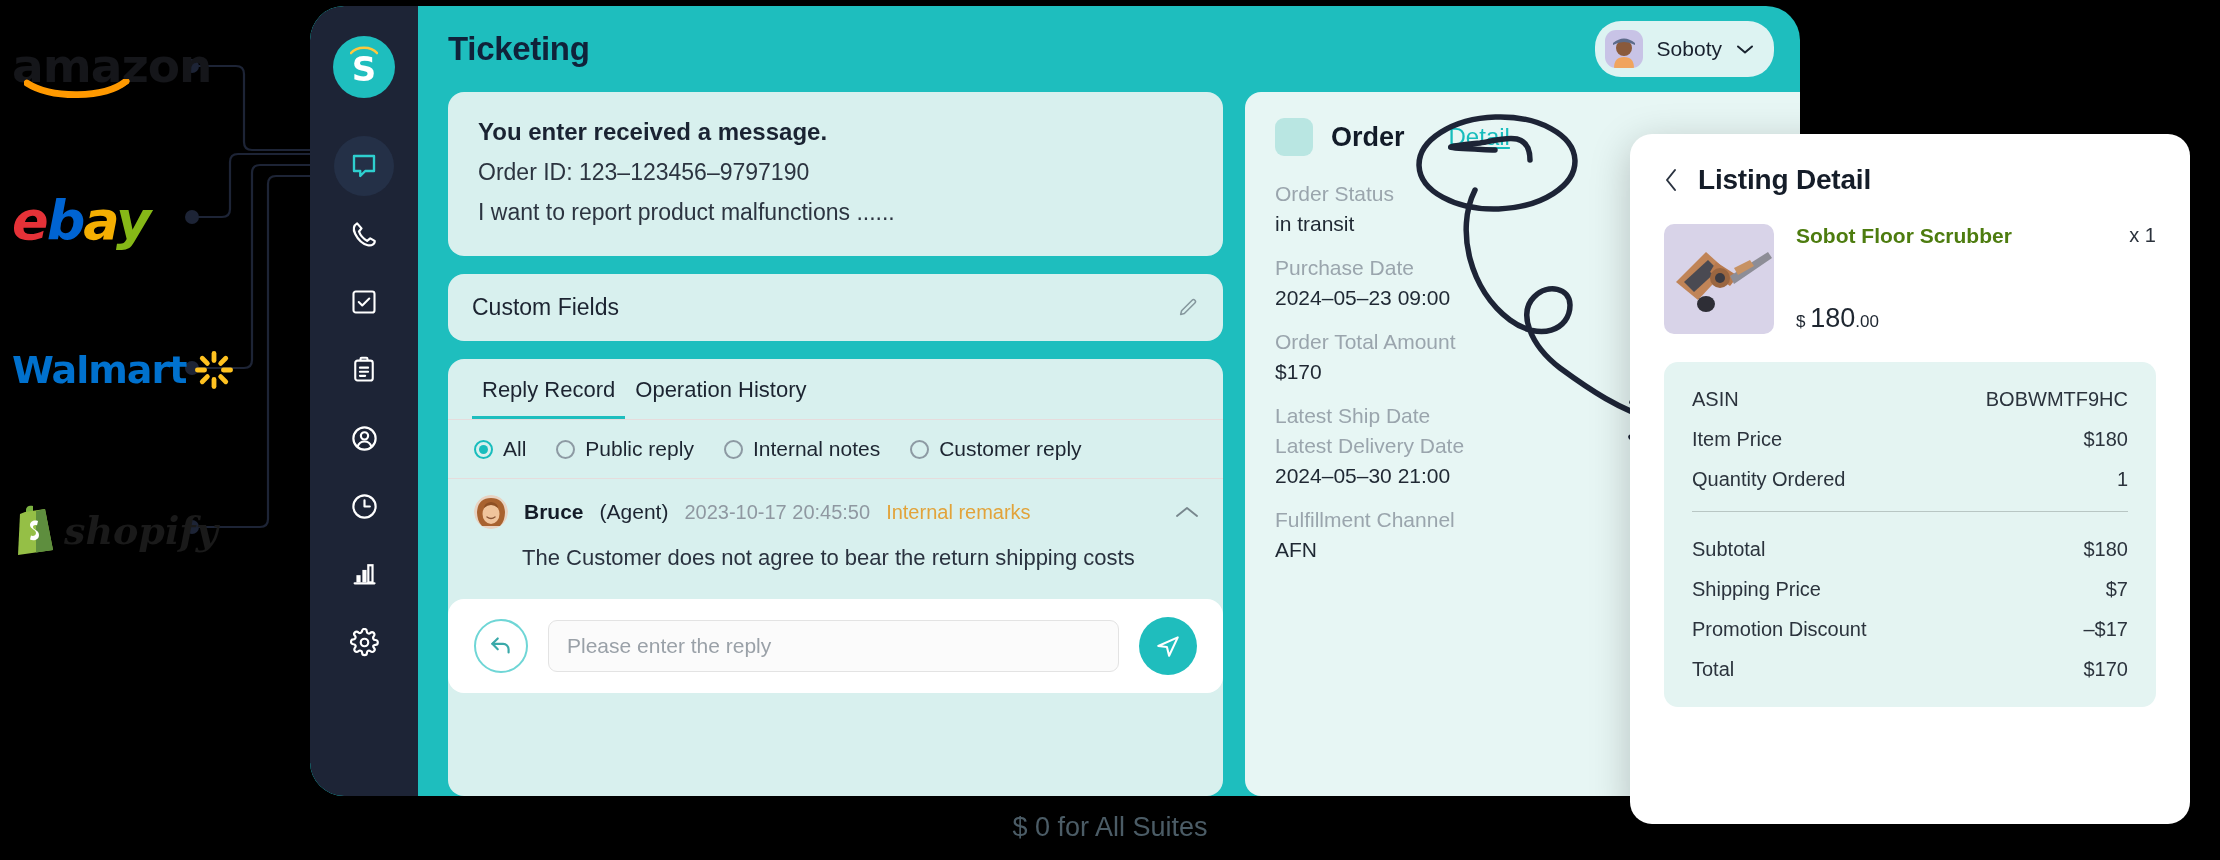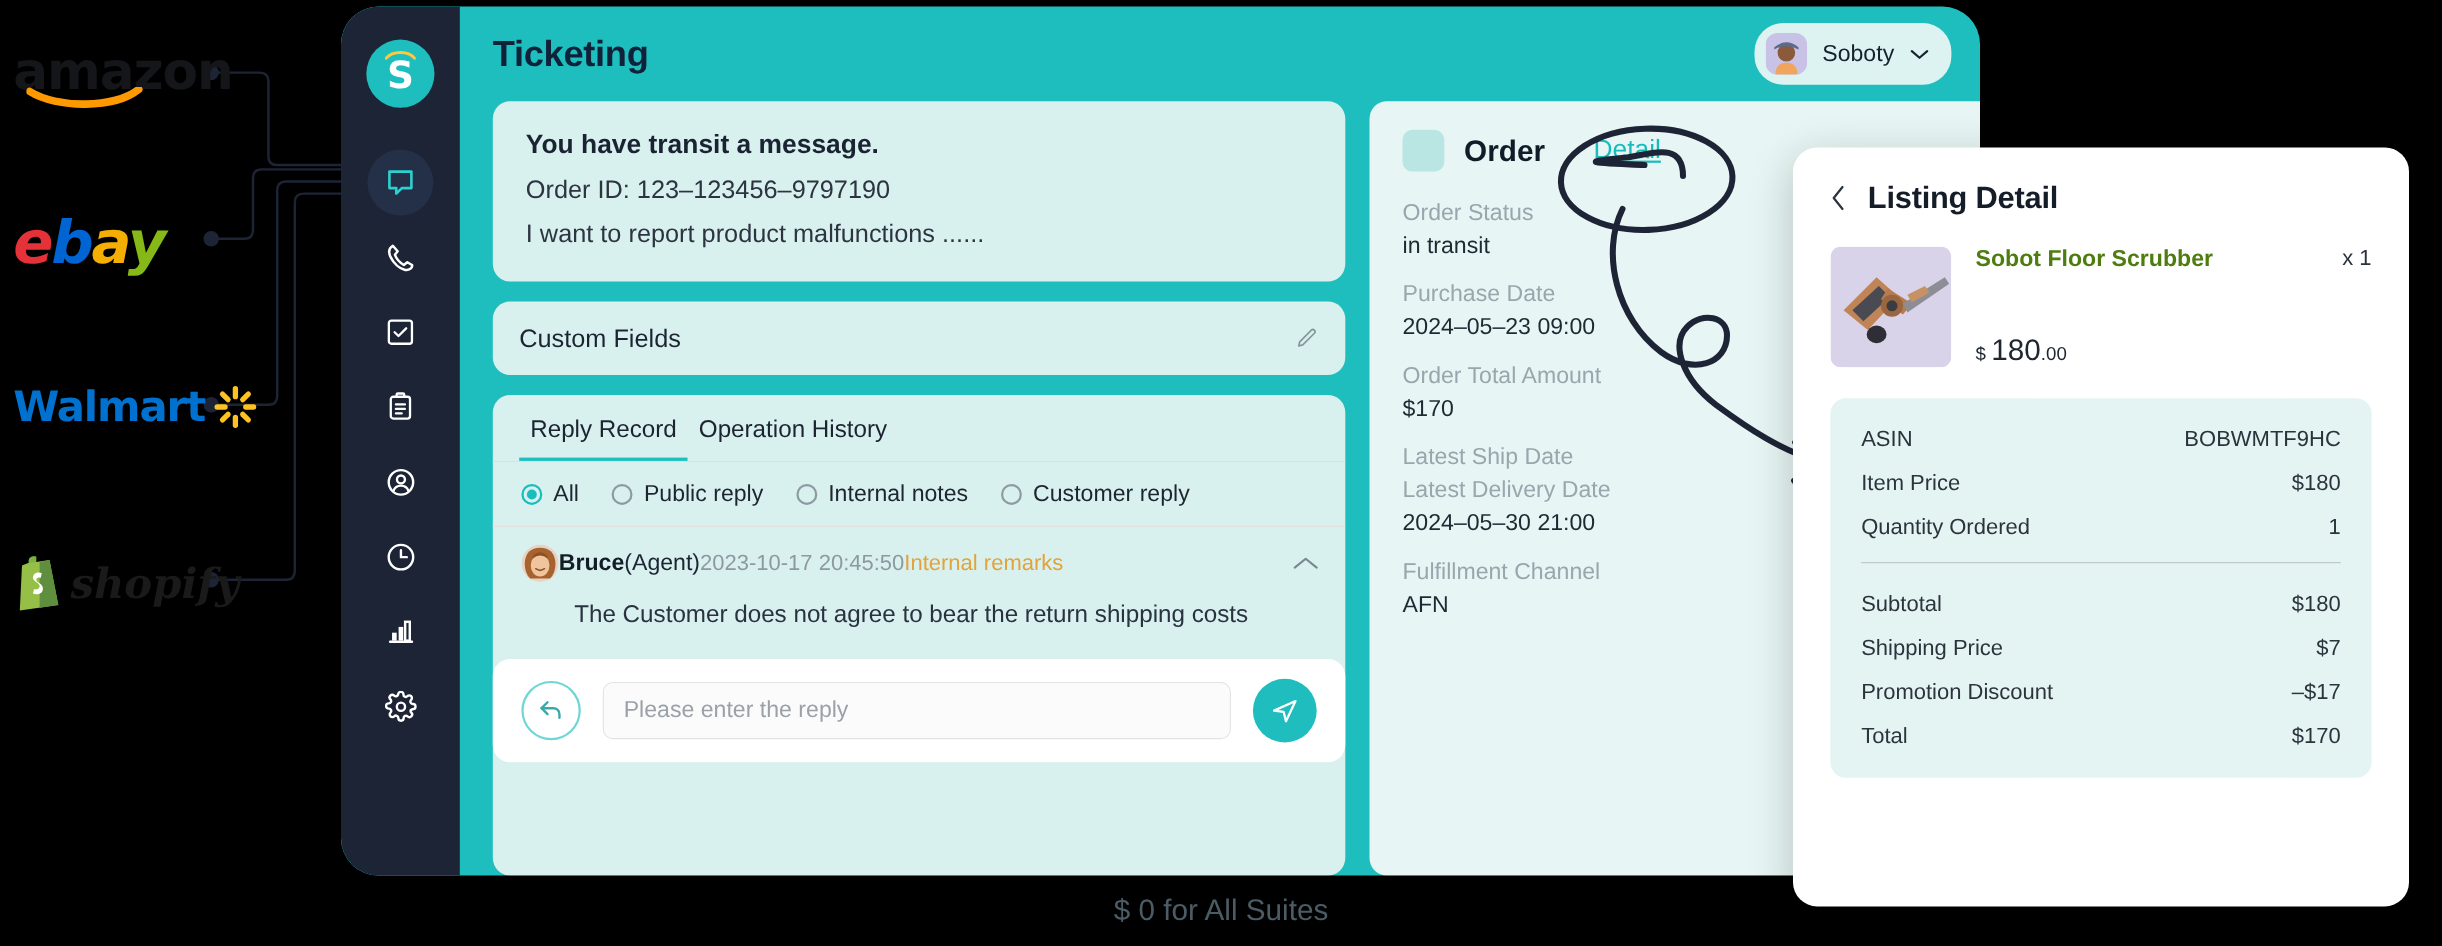--- a/index.html
+++ b/index.html
@@ -97,21 +97,21 @@
   .tab-divider { height:1px; background:#e6dcdc; margin: 0 0 0 0; }
 
   .radios { display:flex; align-items:center; gap:30px; padding: 17px 24px 17px 26px; }
   .radio { display:flex; align-items:center; gap:10px; font-size:21px; color:#1d2531; }
   .rdot { width:19px; height:19px; border-radius:50%; border:2px solid #8d9aa3; display:block; position:relative; }
   .radio.on .rdot { border-color:#18bdbd; }
   .radio.on .rdot::after { content:""; position:absolute; inset:3px; border-radius:50%; background:#18bdbd; }
 
   .entry-divider { height:1px; background:#e6dcdc; }
   .entry { padding: 16px 24px 10px 26px; }
-  .entry-head { display:flex; align-items:center; gap:0; }
+  .entry-head { display:flex; align-items:center; gap:16px; }
   .entry-av { width:34px; height:34px; border-radius:50%; overflow:hidden; flex-shrink:0; }
   .e-name { font-size:21px; font-weight:700; color:#141c28; }
   .e-role { font-size:21px; color:#1c2431; }
   .e-time { font-size:20px; color:#8f98a1; }
   .e-tag  { font-size:20px; color:#e2a33a; }
   .e-caret{ margin-left:auto; opacity:.6; }
   .entry-body { font-size:22px; color:#2a323f; padding: 16px 0 0 48px; }
 
   .composer { background:#ffffff; border-radius:16px; margin: 18px -0px 0 0; padding: 18px 26px; display:flex; align-items:center; gap:20px; }
   .undo-btn { width:54px; height:54px; border-radius:50%; border:2px solid #6fd6d6; display:flex; align-items:center; justify-content:center; flex-shrink:0; }
@@ -305,21 +305,21 @@
             <path d="M2,2.5 L9,8.5 L16,2.5"></path>
           </svg>
         </div>
       </div>
 
       <div class="content">
 
         <div class="left-col">
 
           <div class="card msg-card">
-            <div class="l1">You have transit a message.</div>
+            <div class="l1">You enter received a message.</div>
             <div class="l2">Order ID: 123–123456–9797190</div>
             <div class="l3">I want to report product malfunctions ......</div>
           </div>
 
           <div class="card cf-card">
             <div class="cf-title">Custom Fields</div>
             <svg class="cf-edit" width="22" height="22" viewBox="0 0 24 24" fill="none" stroke="#42505c" stroke-width="1.7" stroke-linecap="round" stroke-linejoin="round">
               <path d="M16.5,3.5 a2.1,2.1 0 0 1 3,3 L8,18 L4,19 L5,15 Z"></path>
             </svg>
           </div>

